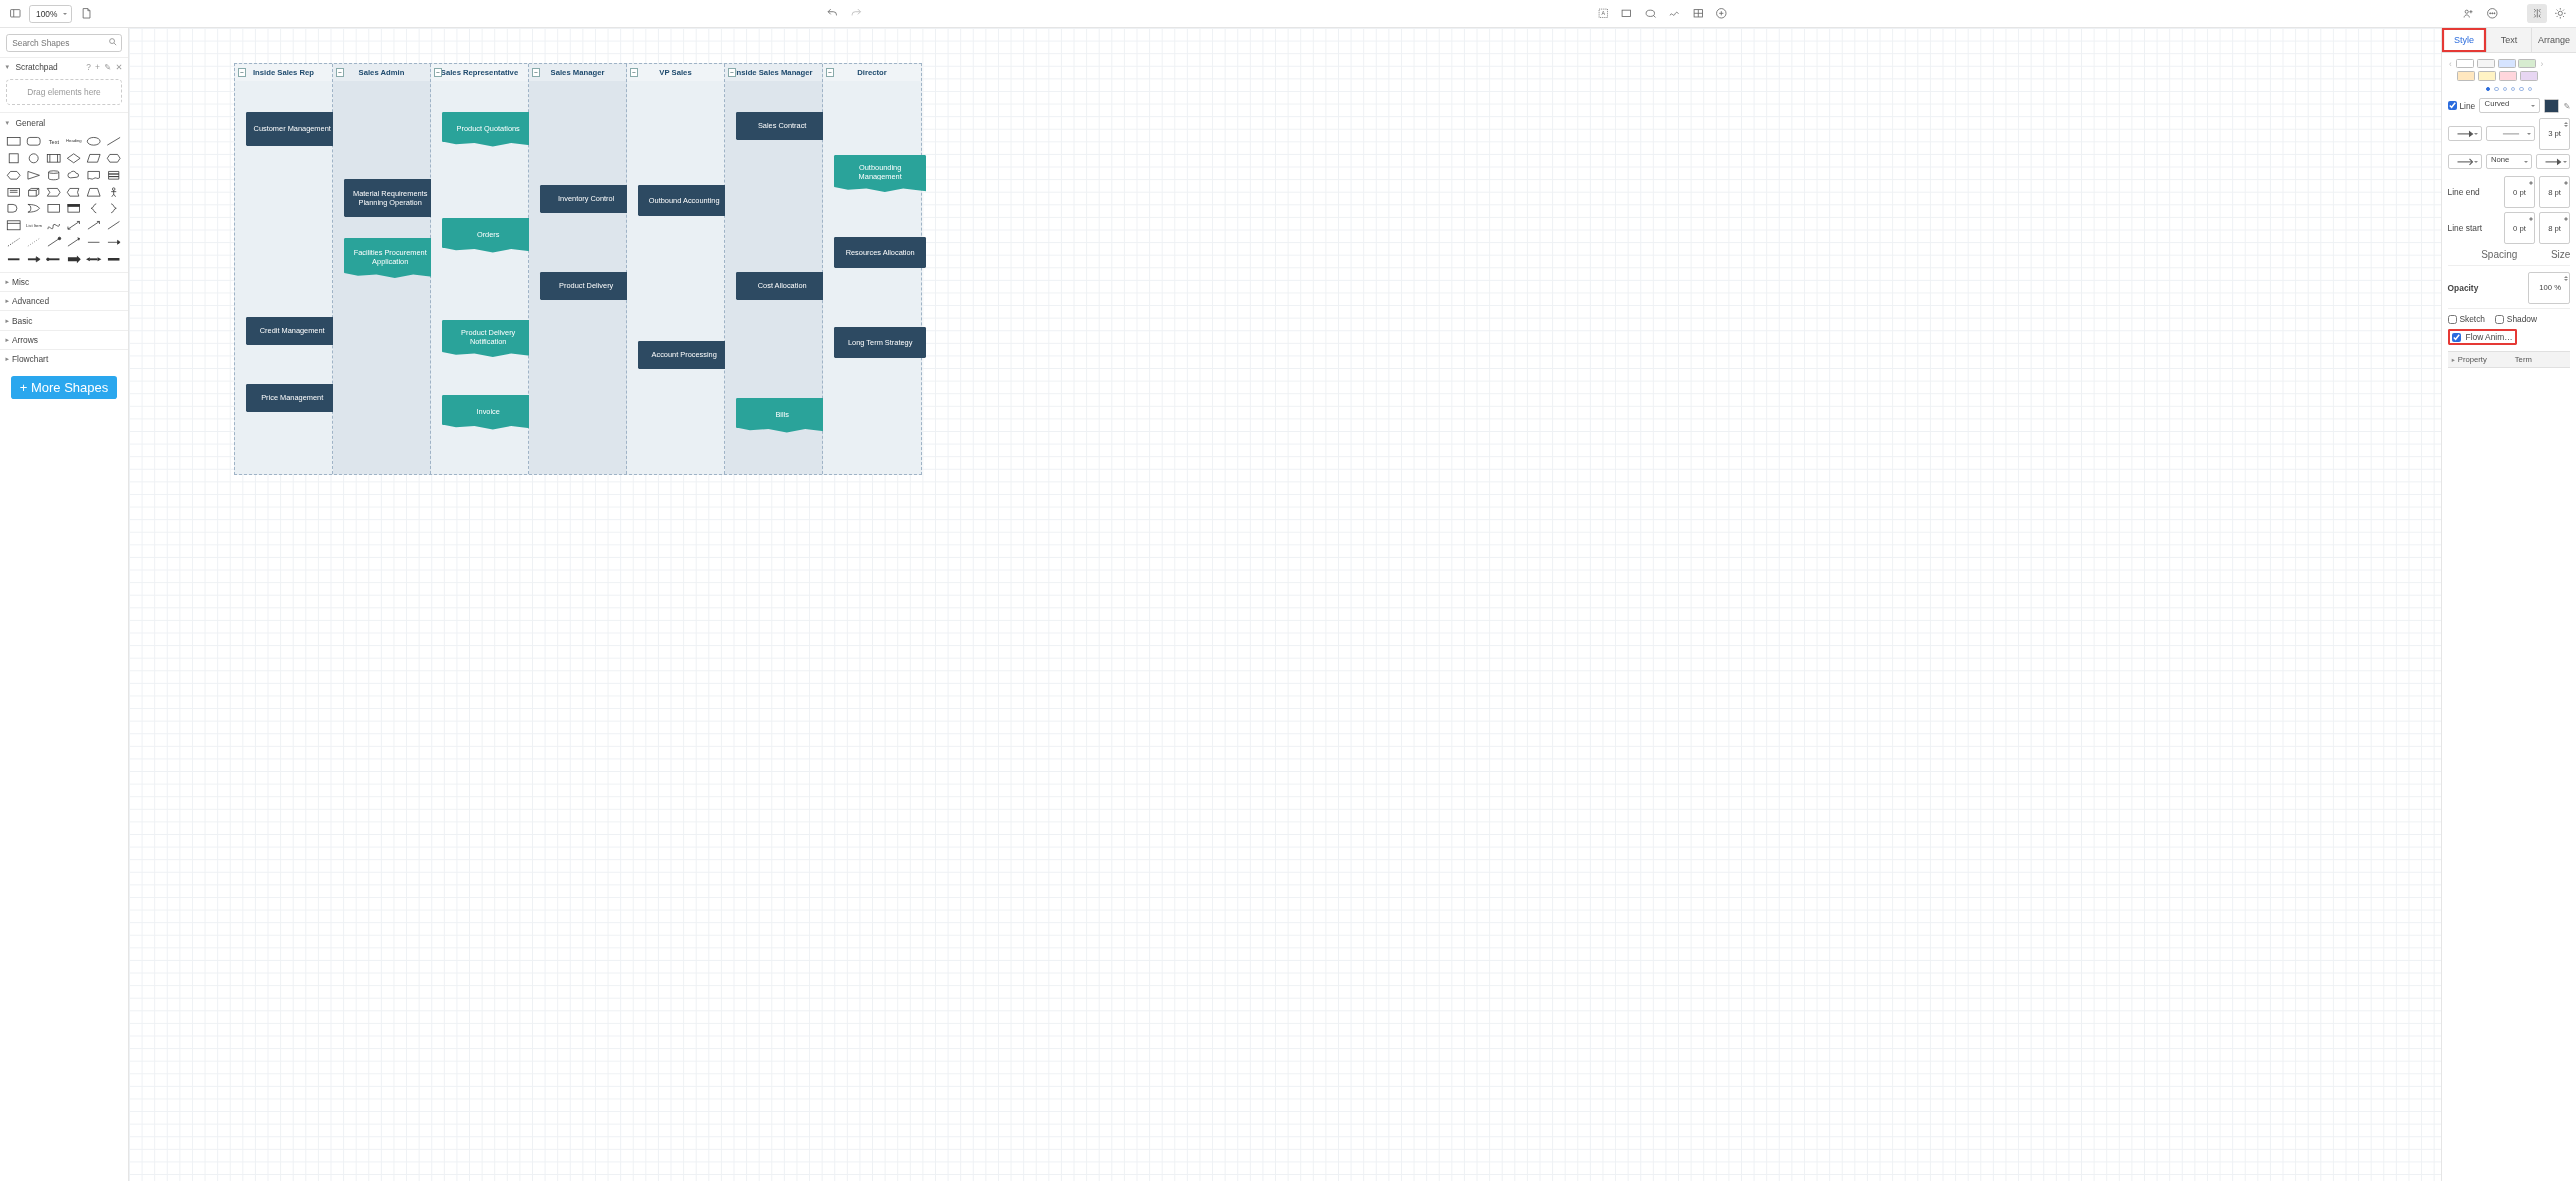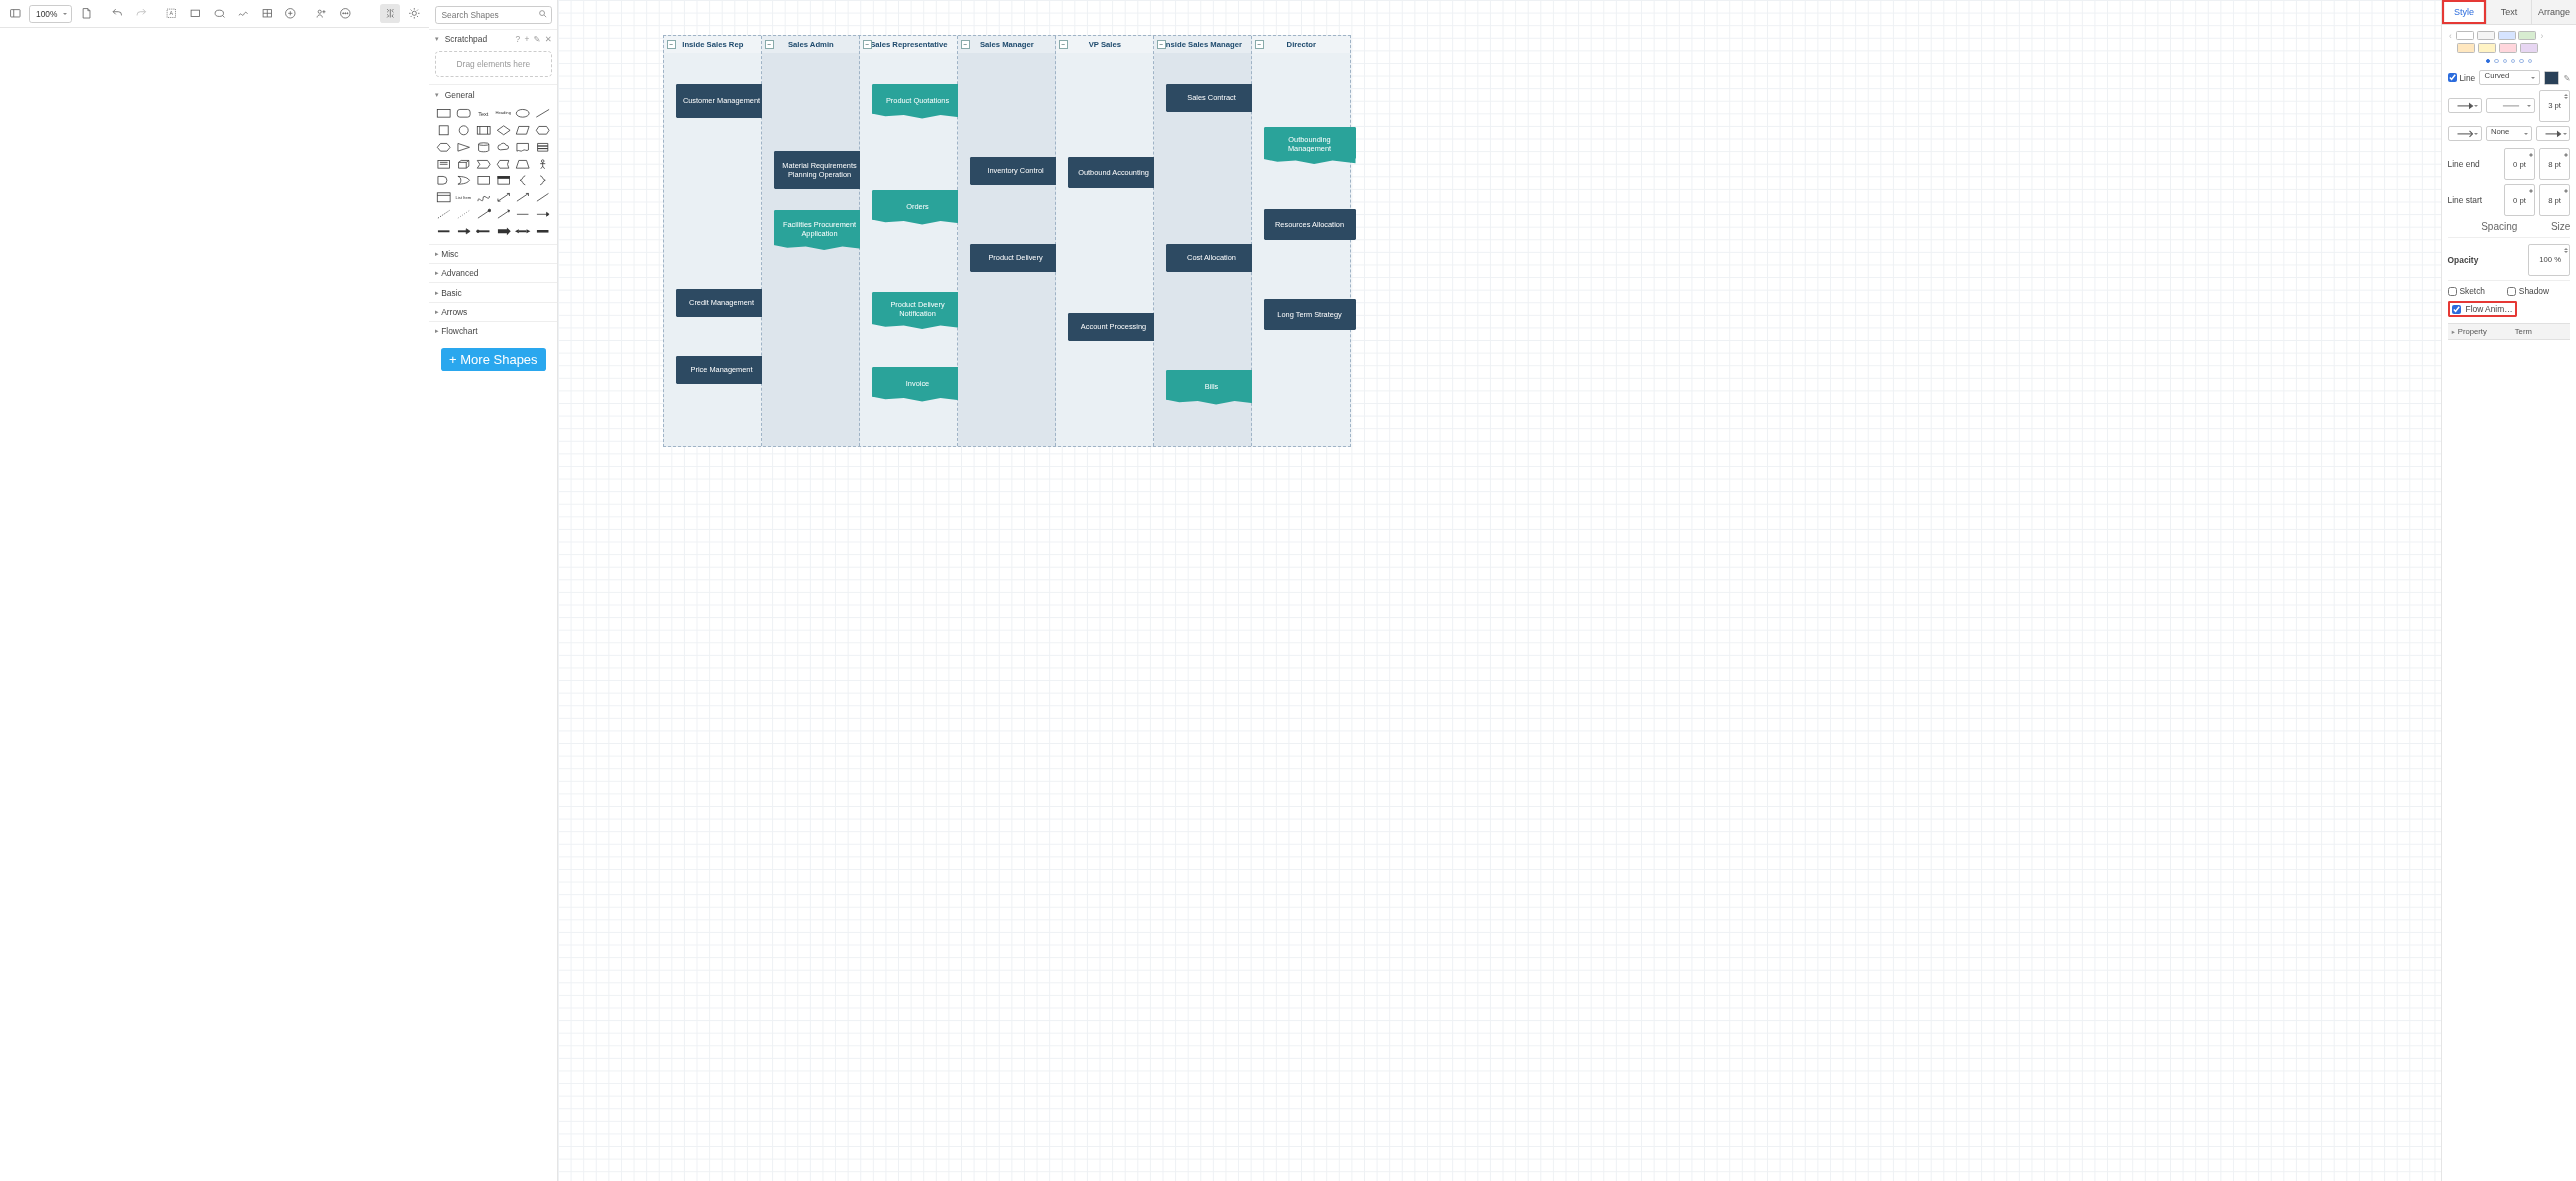--- a/index.html
+++ b/index.html
@@ -1,18 +1,18 @@
 <!DOCTYPE html>
 <html style="font-size:11.2px"><head>
 <meta charset="utf-8">
 <style>
 * { box-sizing: border-box; margin: 0; padding: 0; font-family: -apple-system, Helvetica, Arial, sans-serif; }
 body { background: #fff; font-size: 9px; color: #333; overflow: hidden; }
 
-.app { display: flex; flex-direction: row; height: 100vh; }
+.app { display: flex; flex-direction: column; height: 100vh; }
 
 
 .topbar { display: flex; align-items: center; height: 28px; padding: 0 5.6px; border-bottom: 0.7px solid #e5e5e5; gap: 5.6px; }
 .topbar .group { display: flex; align-items: center; gap: 4.2px; }
 .topbar .spacer { flex: 1; }
 .tbtn { display: inline-flex; align-items: center; justify-content: center; width: 19.6px; height: 19.6px; border-radius: 2.8px; cursor: pointer; color: #555; }
 .tbtn svg { width: 12.6px; height: 12.6px; stroke: #666; fill: none; stroke-width: 1.6; }
 .zoom-select { height: 18px; border: 0.7px solid #ccc; border-radius: 2.8px; padding: 0 14px 0 5.6px; background: #fff; font-size: 8.4px; display: flex; align-items: center; position: relative; }
 .zoom-select::after { content: ''; position: absolute; right: 4.2px; top: 7.7px; border: 2.8px solid transparent; border-top-color: #888; }
 .tool-active { background: #e6e6e6; }
@@ -841,21 +841,21 @@
           <span style="flex:1;font-weight:600">Opacity</span>
           <div class="rp-num" style="width:42px">
               <span>100 %</span>
               <span class="spinner">
                 <span class="up"></span>
                 <span class="dn"></span>
               </span>
             </div>
         </div>
 
-        <div class="rp-row" style="border-top:0.7px solid #eee;padding-top:5.6px;gap:22px">
+        <div class="rp-row" style="border-top:0.7px solid #eee;padding-top:5.6px;gap:10px">
           <label class="rp-check">
               <input type="checkbox" style="">
               <span>Sketch</span>
             </label>
           <label class="rp-check">
               <input type="checkbox" style="">
               <span>Shadow</span>
             </label>
         </div>
         <div class="rp-row">

